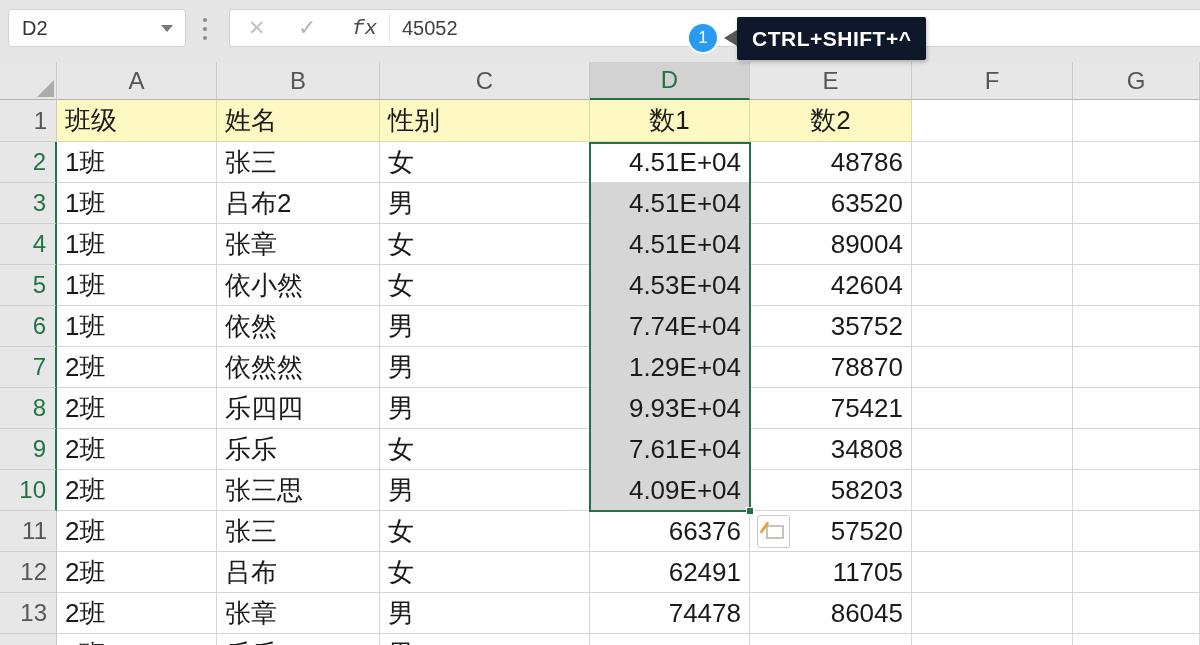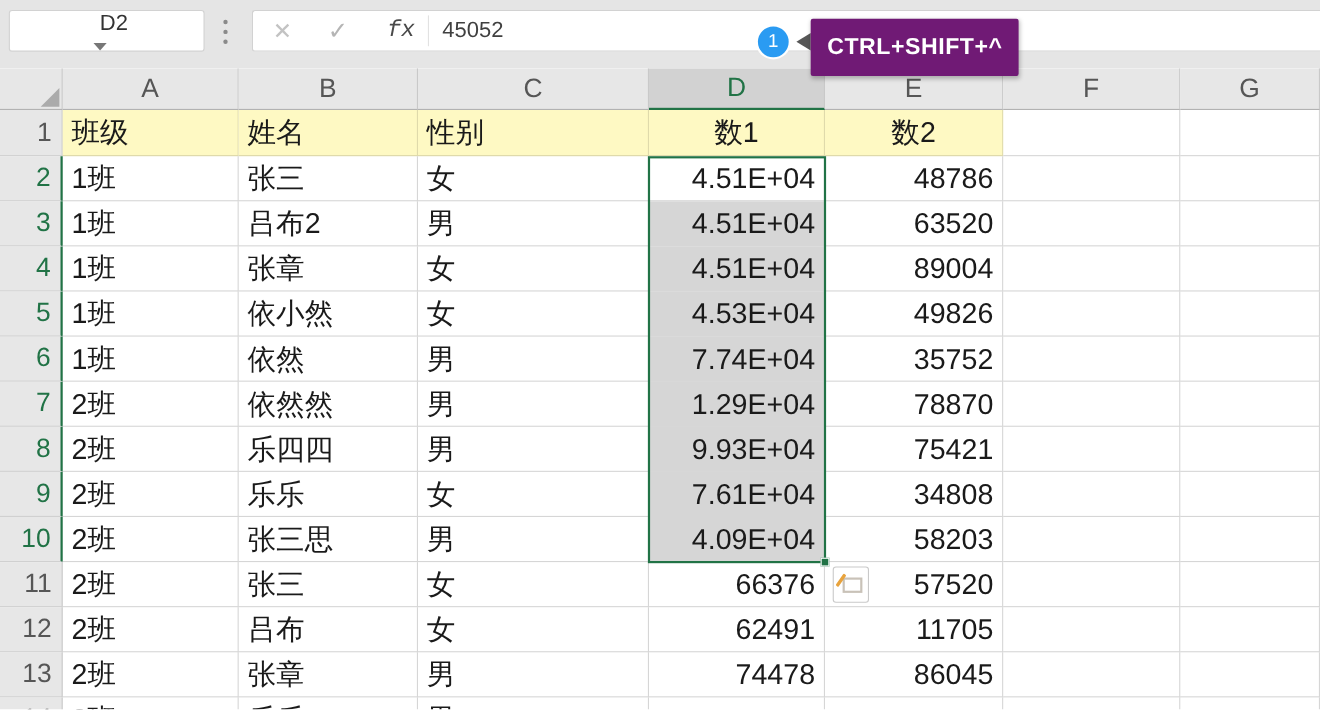--- a/index.html
+++ b/index.html
@@ -3,41 +3,41 @@
 <meta charset="utf-8">
 <style>
   * { margin:0; padding:0; box-sizing:border-box; }
   html,body { width:1200px; height:645px; overflow:hidden; background:#fff;
               font-family:"Liberation Sans","DejaVu Sans",sans-serif; }
   .stage { position:relative; width:1200px; height:645px; overflow:hidden; }
 
   
   .toolbar { position:absolute; left:0; top:0; width:1200px; height:62px; background:#e5e5e5; }
   .namebox { position:absolute; left:8px; top:9px; width:178px; height:38px; background:#fff;
-             border:1px solid #d2d2d2; border-radius:3px; display:flex; align-items:center;flex-direction:column; }
+             border:1px solid #d2d2d2; border-radius:3px; display:flex; align-items:center; }
   .namebox .nb-text { padding-left:13px; font-size:20px; color:#333; flex:1; }
   .nb-caret { width:0; height:0; border-left:6px solid transparent; border-right:6px solid transparent;
               border-top:7px solid #777; margin-right:12px; }
   .dots { position:absolute; left:203px; top:18px; display:flex; flex-direction:column; gap:5px; }
   .dots i { width:4px; height:4px; border-radius:50%; background:#8a8a8a; display:block; }
   .fpanel { position:absolute; left:229px; top:9px; width:971px; height:38px; background:#fff;
             border:1px solid #d2d2d2; border-right:none; border-radius:3px 0 0 3px;
             display:flex; align-items:center; }
   .fx-x { position:absolute; left:18px; font-size:21px; color:#c3c3c3; }
   .fx-check { position:absolute; left:68px; font-size:22px; color:#b5b5b5; }
   .fx-fx { position:absolute; left:122px; font-family:Liberation Mono, monospace;
            font-style:italic; font-size:21px; color:#4a4a4a; }
   .fx-sep { position:absolute; left:159px; top:4px; bottom:4px; width:1px; background:#e2e2e2; }
   .formula-value { position:absolute; left:172px; font-size:20px; color:#404040; }
 
   
   .badge { position:absolute; left:689px; top:24px; width:28px; height:28px; border-radius:50%;
            background:#2a9bf2; color:#fff; font-size:17px; display:flex; align-items:center;
            justify-content:center; box-shadow:0 0 0 2px rgba(255,255,255,.95); z-index:30; }
-  .tooltip { position:absolute; left:737px; top:17px; height:52px; background:#701a75; color:#fff;
+  .tooltip { position:absolute; left:737px; top:17px; height:43px; background:#0f172a; color:#fff;
              display:flex; align-items:center; padding:0 15px; font-size:21px; font-weight:600;
              letter-spacing:.5px; border-radius:2px; z-index:25;
              box-shadow:1px 2px 4px rgba(0,0,0,.25); }
   .tooltip-arrow { position:absolute; left:724px; top:30px; width:0; height:0; z-index:25;
                    border-top:8px solid transparent; border-bottom:8px solid transparent;
                    border-right:13px solid #575757; }
 
   
   .grid { position:absolute; left:0; top:62px; width:1200px; height:583px; overflow:hidden; background:#fff; }
   .hdr-row { display:flex; height:38px; }
@@ -156,21 +156,21 @@
           <div class="cell col-e num">89004</div>
           <div class="cell col-f"></div>
           <div class="cell col-g"></div>
         </div>
         <div class="row">
           <div class="rowhdr w-rowhdr sel">5</div>
           <div class="cell col-a">1班</div>
           <div class="cell col-b">依小然</div>
           <div class="cell col-c">女</div>
           <div class="cell col-d num selfill">4.53E+04</div>
-          <div class="cell col-e num">49826</div>
+          <div class="cell col-e num">42604</div>
           <div class="cell col-f"></div>
           <div class="cell col-g"></div>
         </div>
         <div class="row">
           <div class="rowhdr w-rowhdr sel">6</div>
           <div class="cell col-a">1班</div>
           <div class="cell col-b">依然</div>
           <div class="cell col-c">男</div>
           <div class="cell col-d num selfill">7.74E+04</div>
           <div class="cell col-e num">35752</div>

